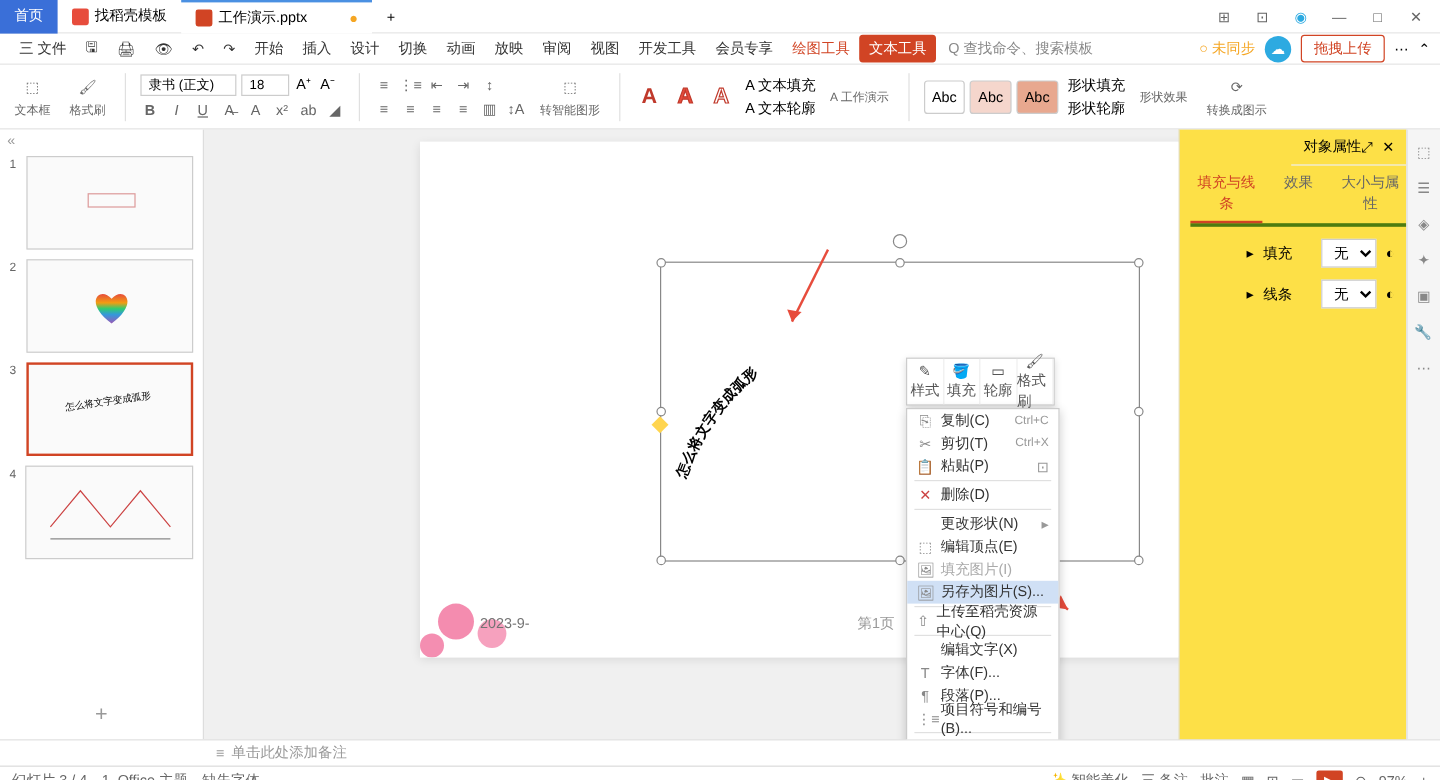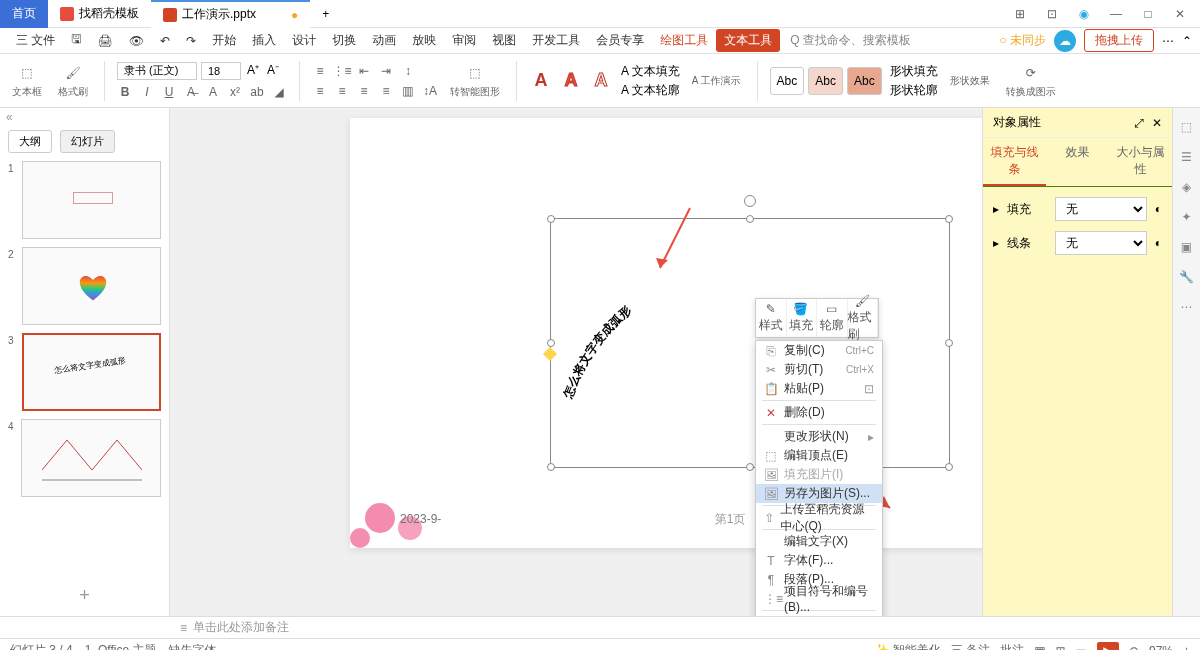--- a/index.html
+++ b/index.html
@@ -55,26 +55,26 @@
 .mini-toolbar{position:absolute;left:585px;top:190px;width:124px;height:40px;background:#fff;border:1px solid #ccc;box-shadow:0 2px 6px rgba(0,0,0,0.15);display:flex;}
 .mini-btn{flex:1;display:flex;flex-direction:column;align-items:center;justify-content:center;gap:1px;font-size:10px;color:#555;border-right:1px solid #eee;}
 .context-menu{position:absolute;left:585px;top:232px;width:128px;background:#fff;border:1px solid #ccc;box-shadow:0 2px 8px rgba(0,0,0,0.2);}
 .ctx-item{height:19px;display:flex;align-items:center;padding:0 8px;gap:6px;font-size:11px;color:#333;cursor:pointer;}
 .ctx-item.highlighted{background:#d0e0f5;}
 .ctx-item.disabled{color:#aaa;}
 .ctx-icon{width:14px;text-align:center;color:#888;}
 .ctx-shortcut{margin-left:auto;color:#999;font-size:10px;}
 .ctx-arrow{margin-left:auto;color:#999;}
 .ctx-sep{height:1px;background:#e0e0e0;margin:2px 6px;}
-.props-panel{width:190px;background:#fef9c3;border-left:1px solid #ddd;display:flex;flex-direction:column;}
+.props-panel{width:190px;background:#fde047;border-left:1px solid #ddd;display:flex;flex-direction:column;align-items:flex-end;}
 .props-header{padding:6px 10px;display:flex;align-items:center;border-bottom:1px solid #eee;}
 .props-tabs{display:flex;border-bottom:1px solid #eee;}
 .props-tab{flex:1;text-align:center;padding:6px;font-size:11px;cursor:pointer;}
 .props-tab.active{border-bottom:2px solid #d14424;color:#d14424;}
-.props-subtabs{display:flex;border-bottom:1px solid #4d7c0f;font-size:11px;}
+.props-subtabs{display:flex;border-bottom:3px solid #4d7c0f;font-size:11px;}
 .props-subtab{flex:1;text-align:center;padding:6px;cursor:pointer;color:#666;}
 .props-subtab.active{color:#d14424;border-bottom:2px solid #d14424;}
 .props-body{padding:10px;}
 .props-row{display:flex;align-items:center;gap:8px;margin-bottom:10px;font-size:11px;}
 .props-row label{width:40px;}
 .props-select{flex:1;border:1px solid #ccc;padding:3px 6px;background:#fff;}
 .side-icons{width:28px;background:#f5f5f5;border-left:1px solid #ddd;display:flex;flex-direction:column;gap:12px;padding-top:10px;align-items:center;}
 .side-icon{width:18px;height:18px;color:#888;display:flex;align-items:center;justify-content:center;}
 .notes-bar{height:22px;background:#fff;border-top:1px solid #ddd;display:flex;align-items:center;padding:0 180px;color:#999;font-size:11px;}
 .statusbar{height:24px;background:#fff;border-top:1px solid #ddd;display:flex;align-items:center;padding:0 10px;gap:12px;color:#666;font-size:11px;}
@@ -220,24 +220,20 @@
   </div>
   <div class="rib-group">
     <div class="rib-icon">⟳</div>
     <div class="rib-label">转换成图示</div>
   </div>
 </div>
 
 <div class="workspace">
   <div class="slide-panel">
     <span style="padding:2px 6px;color:#999">«</span>
-    <div class="panel-tabs">
-      <div class="panel-tab">大纲</div>
-      <div class="panel-tab active">幻灯片</div>
-    </div>
     <div class="thumbs">
       <div class="thumb-row">
           <div class="thumb-num">1</div>
           <div class="thumb">
             <div style="position:absolute;left:50px;top:30px;width:40px;height:12px;border:1px solid #d99"></div>
           </div>
         </div>
       <div class="thumb-row">
           <div class="thumb-num">2</div>
           <div class="thumb">

